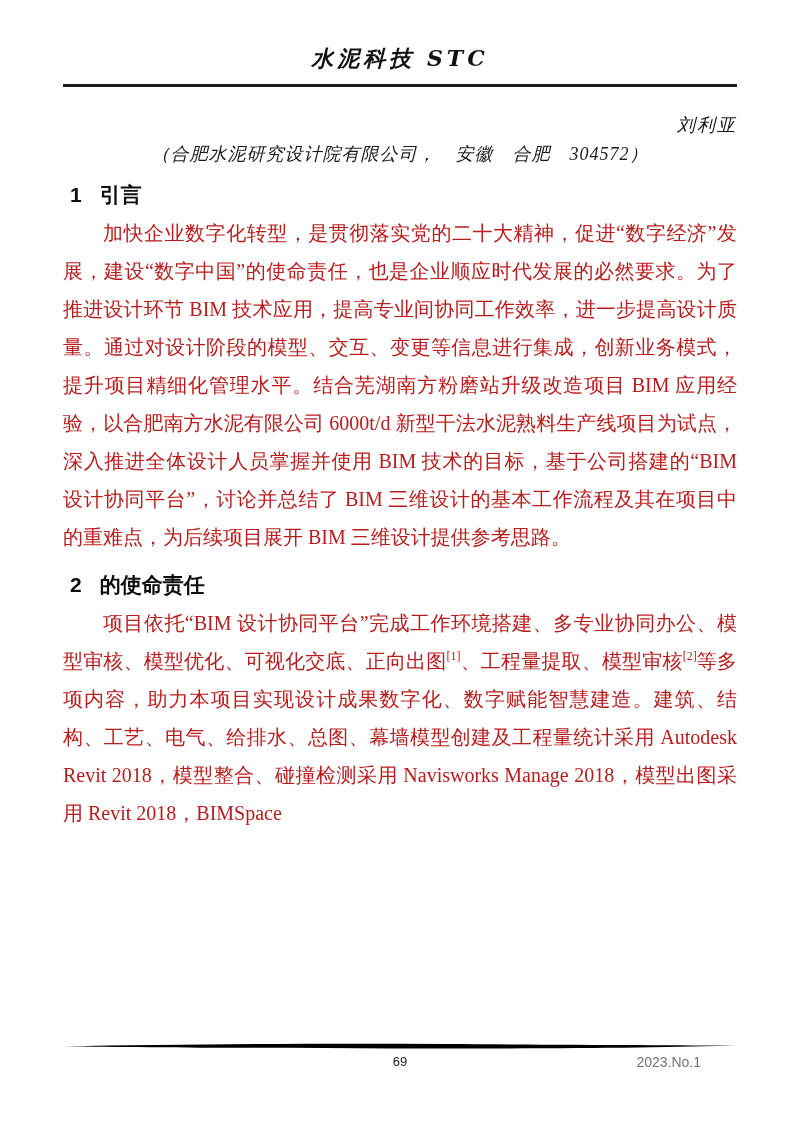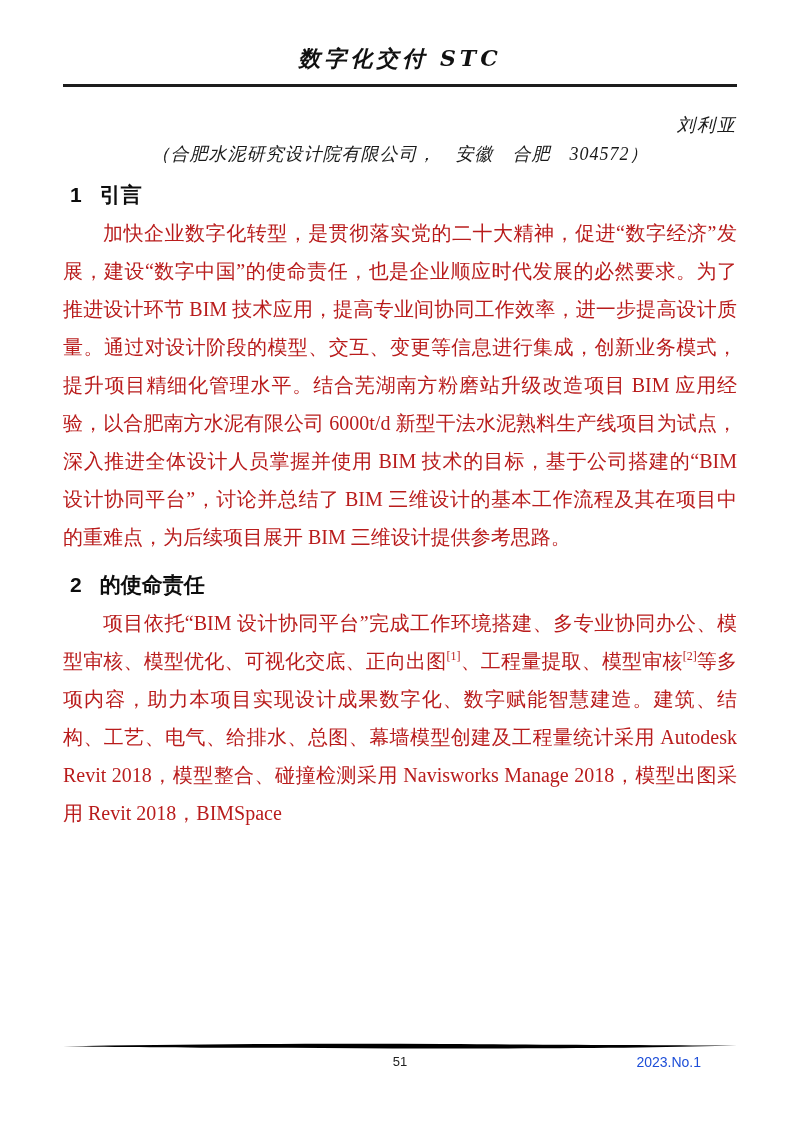--- a/index.html
+++ b/index.html
@@ -109,30 +109,30 @@
     right: 0;
     text-align: center;
     font-size: 13px;
     color: #222;
   }
   .issue-label {
     position: absolute;
     right: 36px;
     top: 0;
     font-size: 14px;
-    color: #1d4ed8;
+    color: #737373;
   }
 </style>
 </head>
 <body>
 
 <div class="page">
 
   <div class="content journal-header">
-    <div class="journal-name">数字化交付 STC</div>
+    <div class="journal-name">水泥科技 STC</div>
     <div class="header-rule"></div>
   </div>
 
   <div class="content">
 
 
     <div class="author-name">刘利亚</div>
 
     <div class="author-affiliation">（合肥水泥研究设计院有限公司，　安徽　合肥　304572）</div>
 
@@ -151,18 +151,18 @@
   </div>
 
   <div class="page-footer">
     <div class="footer-rule">
       <svg width="674" height="9" viewBox="0 0 674 9" aria-hidden="true">
         <path d="M0,4.4 C110,2.6 240,1.1 380,2.0 C500,2.8 610,3.0 674,3.6
                  C600,5.8 480,7.0 330,6.4 C200,5.9 80,5.4 0,4.4 Z" fill="#000000"></path>
       </svg>
     </div>
     <div class="footer-meta">
-      <span class="page-number">51</span>
+      <span class="page-number">69</span>
       <span class="issue-label">2023.No.1</span>
     </div>
   </div>
 
 </div>
 
 </body></html>

